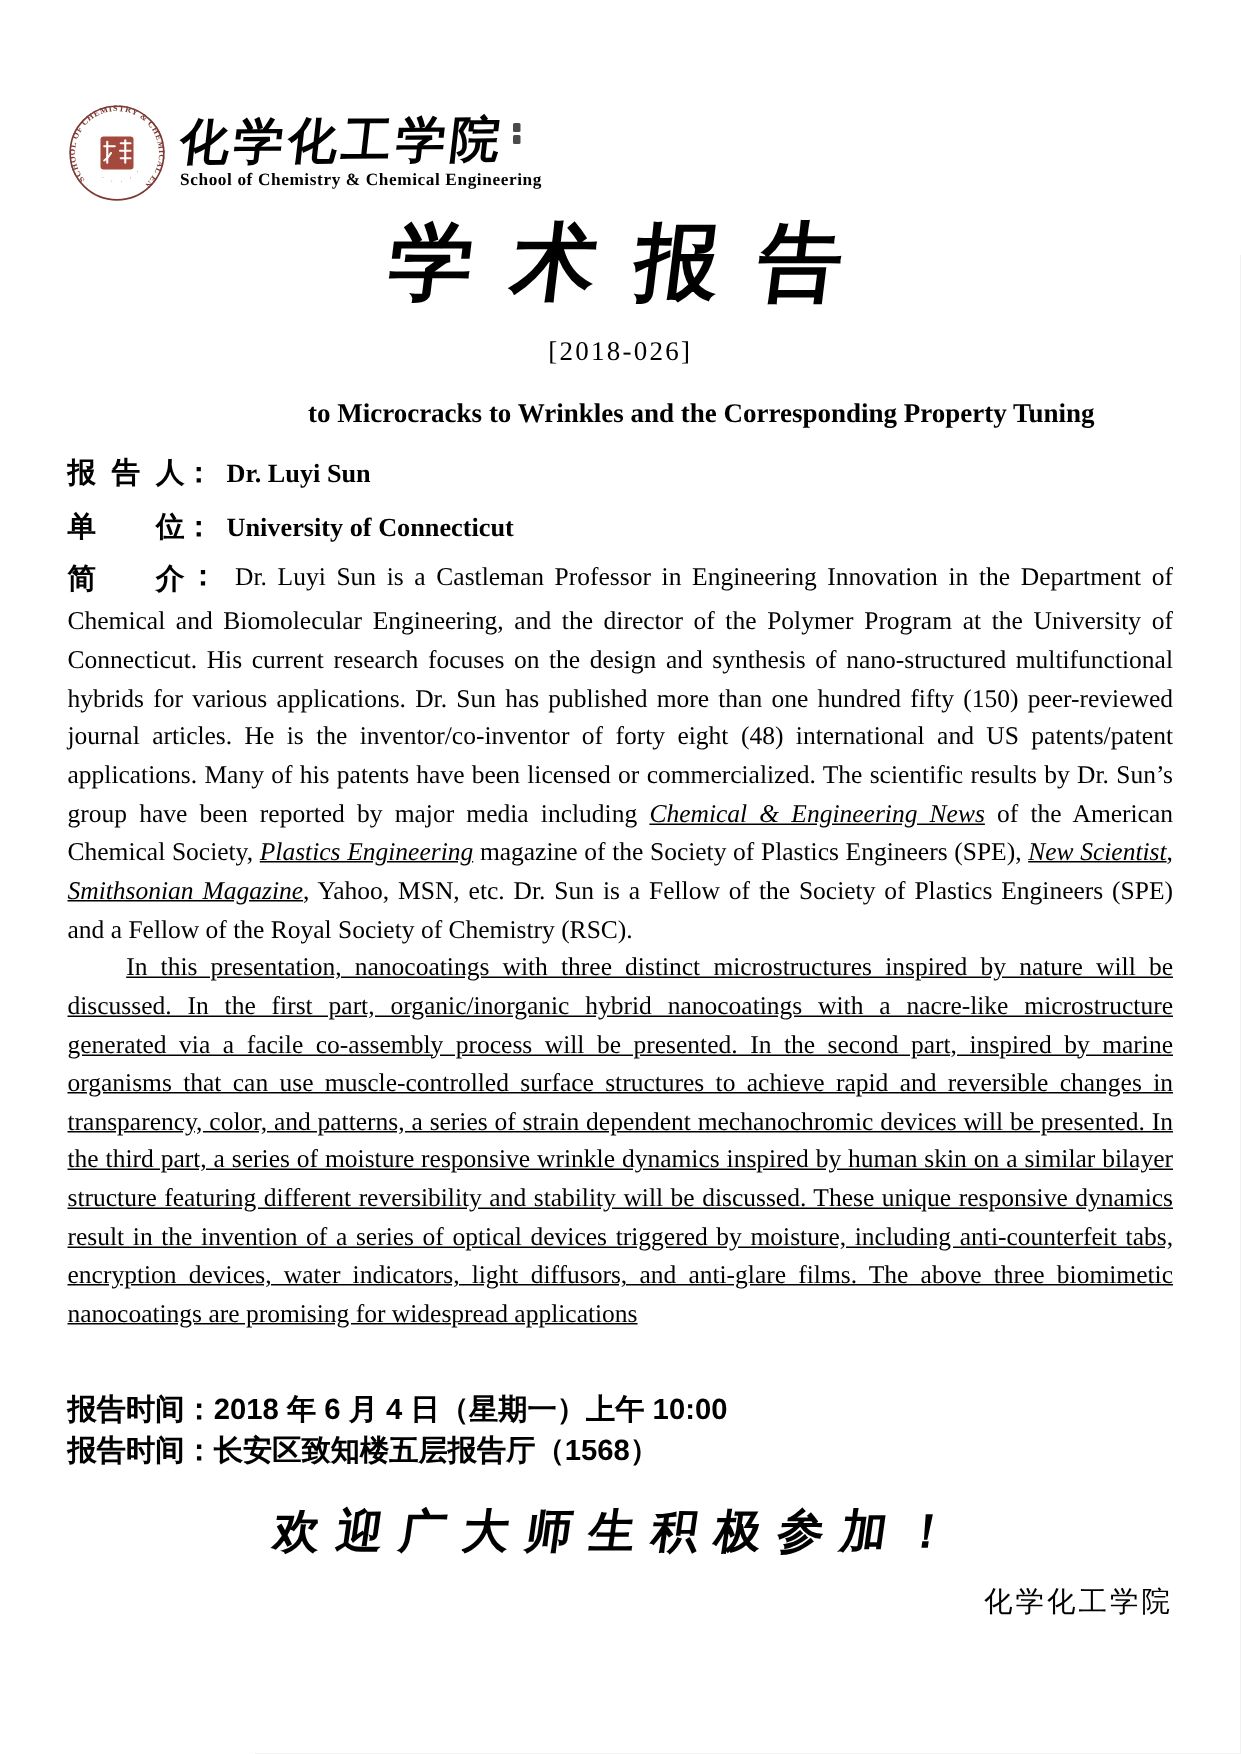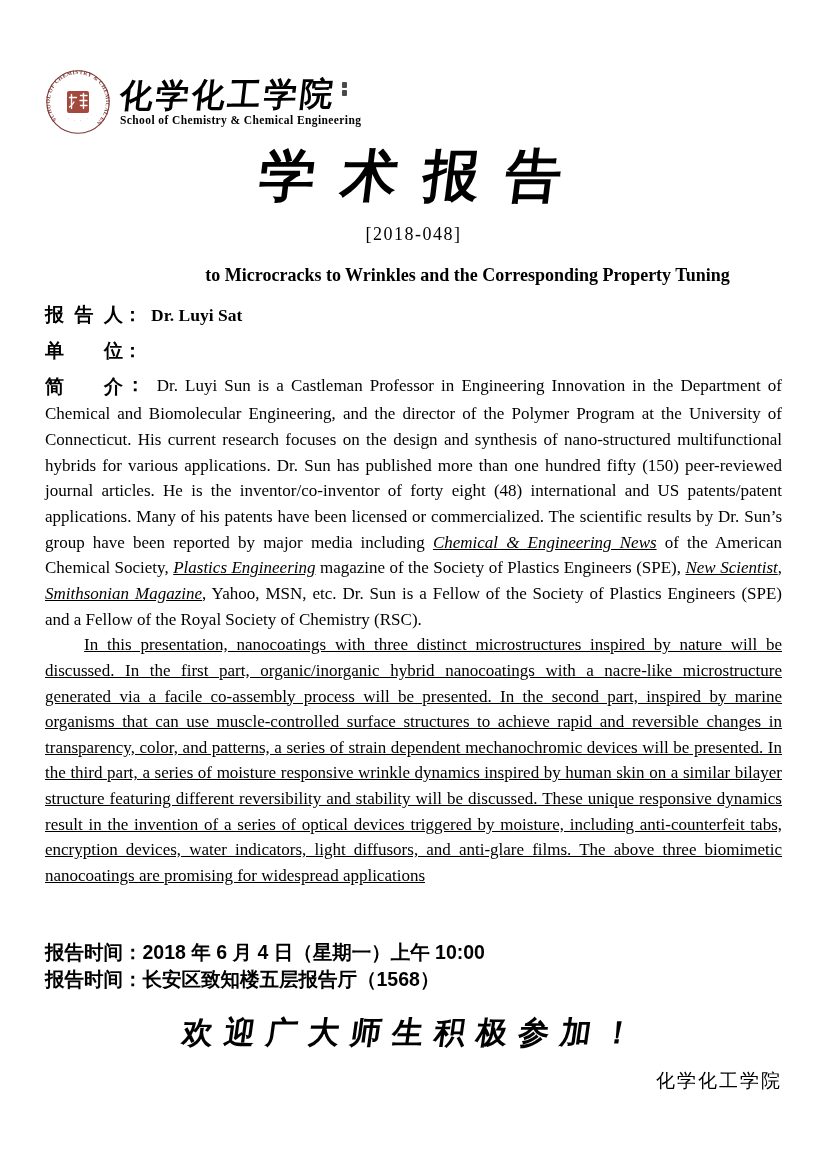--- a/index.html
+++ b/index.html
@@ -43,21 +43,21 @@
   .bio{
     margin:7px 0 0 0;font-size:17px;line-height:1.51;text-align:justify;
   }
   .bio .zh-just{vertical-align:-2px;}
   .bio-text{margin-left:9px;}
   .it{font-style:italic;text-decoration:underline;}
   .abstract{
     margin:0;font-size:17px;line-height:1.51;text-align:justify;text-indent:2.3em;text-decoration:underline;
   }
   
-  .schedule{margin-top:50px;}
+  .schedule{margin-top:38px;}
   .sched-row{font-size:19.5px;line-height:1.42;}
   .sched-row .val{font-family:"Liberation Sans",sans-serif;font-weight:bold;}
   
   .welcome{
     text-align:center;font-size:31px;font-weight:900;letter-spacing:11px;
     transform:skewX(-8deg);margin-top:18px;font-family:"Liberation Serif",serif;
   }
   .signoff{margin-top:12px;text-align:right;font-size:19px;line-height:1.6;letter-spacing:2px;}
 </style>
 </head>
@@ -95,40 +95,41 @@
         <span class="sig-mark">
             <i></i>
             <i></i>
           </span>
       </div>
       <div class="logo-en">School of Chemistry &amp; Chemical Engineering</div>
     </div>
   </div>
 
   <div class="main-title">学术报告</div>
-  <div class="report-no">[2018-048]</div>
+  <div class="report-no">[2018-026]</div>
 
   <div class="topic-line2">to Microcracks to Wrinkles and the Corresponding Property Tuning</div>
 
   <div class="info-row">
     <span class="zh-b zh-just">
       <span>报</span>
         <span>告</span>
         <span>人</span>
     </span>
       <span class="zh-b zh-colon">：</span>
-    <span class="info-value">Dr. Luyi Sat</span>
+    <span class="info-value">Dr. Luyi Sun</span>
   </div>
 
   <div class="info-row">
     <span class="zh-b zh-just">
       <span>单</span>
         <span>位</span>
     </span>
       <span class="zh-b zh-colon">：</span>
+    <span class="info-value">University of Connecticut</span>
   </div>
 
   <p class="bio"><span class="zh-b zh-just">
         <span>简</span>
         <span>介</span>
       </span><span class="zh-b zh-colon">：</span><span class="bio-text"><span>Dr. Luyi Sun is a Castleman Professor in Engineering Innovation in the Department of Chemical and Biomolecular Engineering, and the director of the Polymer Program at the University of Connecticut. His current research focuses on the design and synthesis of nano-structured multifunctional hybrids for various applications. Dr. Sun has published more than one hundred fifty (150) peer-reviewed journal articles. He is the inventor/co-inventor of forty eight (48) international and US patents/patent applications. Many of his patents have been licensed or commercialized. The scientific results by Dr. Sun’s group have been reported by major media including </span><span class="it">Chemical &amp; Engineering News</span><span> of the American Chemical Society, </span><span class="it">Plastics Engineering</span><span> magazine of the Society of Plastics Engineers (SPE), </span><span class="it">New Scientist</span><span>, </span><span class="it">Smithsonian Magazine</span><span>, Yahoo, MSN, etc. Dr. Sun is a Fellow of the Society of Plastics Engineers (SPE) and a Fellow of the Royal Society of Chemistry (RSC).</span></span></p>
 
   <p class="abstract">In this presentation, nanocoatings with three distinct microstructures inspired by nature will be discussed. In the first part, organic/inorganic hybrid nanocoatings with a nacre-like microstructure generated via a facile co-assembly process will be presented. In the second part, inspired by marine organisms that can use muscle-controlled surface structures to achieve rapid and reversible changes in transparency, color, and patterns, a series of strain dependent mechanochromic devices will be presented. In the third part, a series of moisture responsive wrinkle dynamics inspired by human skin on a similar bilayer structure featuring different reversibility and stability will be discussed. These unique responsive dynamics result in the invention of a series of optical devices triggered by moisture, including anti-counterfeit tabs, encryption devices, water indicators, light diffusors, and anti-glare films. The above three biomimetic nanocoatings are promising for widespread applications</p>
 
   <div class="schedule">

